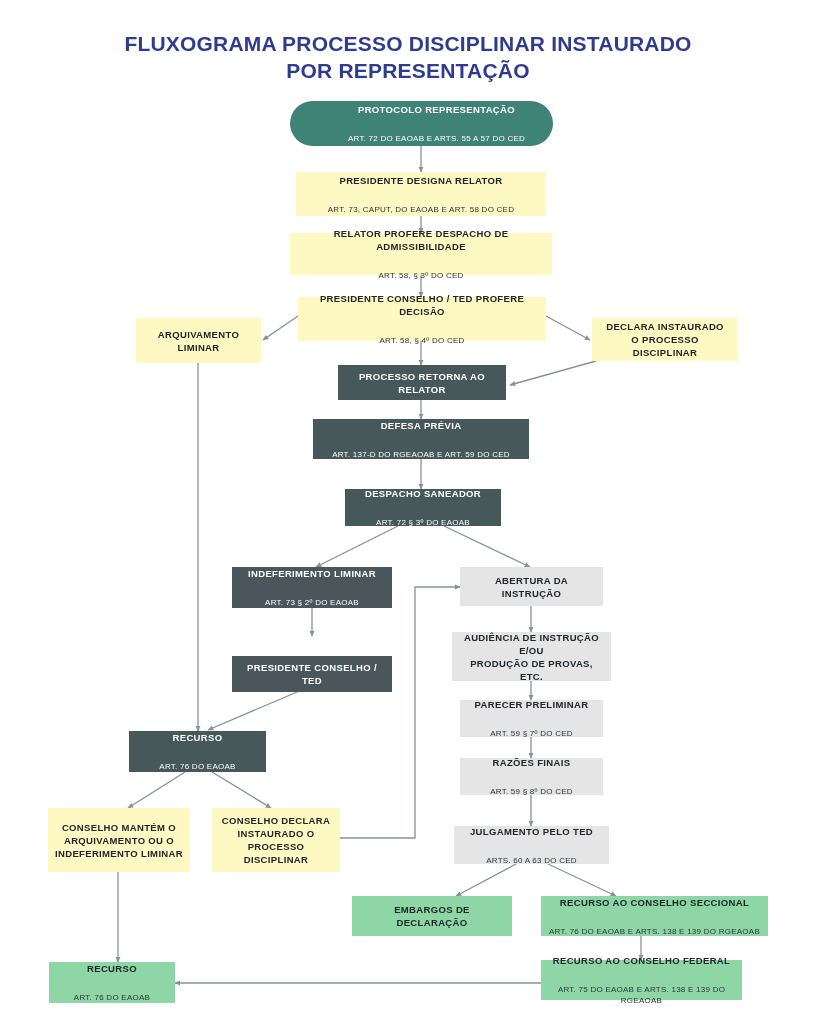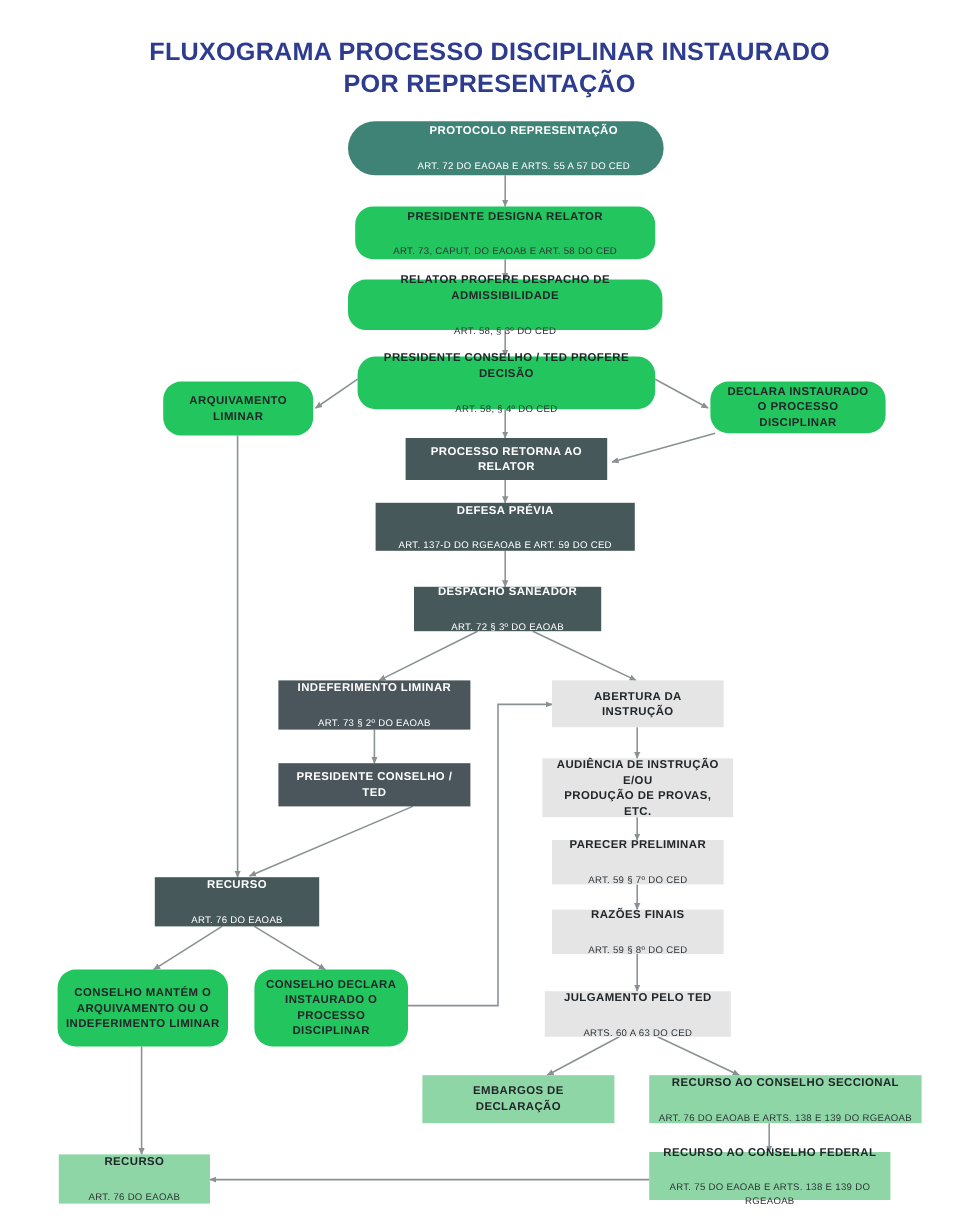--- a/index.html
+++ b/index.html
@@ -48,21 +48,21 @@
     letter-spacing:0.25px;
     line-height:11px;
     text-transform:uppercase;
     margin-top:17px;
     white-space:pre-line;
   }
 
   
   .c-teal      {background:#3f8376;}
   .c-teal      .nt,.c-teal .ns{color:#ffffff;padding-left:30px;}
-  .c-sage      {background:#22c55e;border-radius:15px;}
+  .c-sage      {background:#fef9c3;}
   .c-sage      .nt{color:#20262a;}
   .c-sage      .ns{color:#2d3438;}
   .c-slate     {background:#4a555c;}
   .c-slate     .nt,.c-slate .ns{color:#ffffff;}
   .c-slatedark {background:#47585a;}
   .c-slatedark .nt,.c-slatedark .ns{color:#ffffff;}
   .c-olive     {background:#e5e5e5;}
   .c-olive     .nt{color:#20262a;}
   .c-olive     .ns{color:#2d3438;}
   .c-mint      {background:#8ed6a5;}
@@ -185,21 +185,21 @@
   <div class="node c-slatedark" style="left:345px;top:489px;width:156px;height:37px;">
     <div class="nt">DESPACHO SANEADOR</div>
     <div class="ns">ART. 72 § 3º DO EAOAB</div>
   </div>
 
   <div class="node c-slate" style="left:232px;top:567px;width:160px;height:41px;">
     <div class="nt">INDEFERIMENTO LIMINAR</div>
     <div class="ns">ART. 73 § 2º DO EAOAB</div>
   </div>
 
-  <div class="node c-slate" style="left:232px;top:636px;width:160px;height:36px;">
+  <div class="node c-slate" style="left:232px;top:656px;width:160px;height:36px;">
     <div class="nt">PRESIDENTE CONSELHO / TED</div>
   </div>
 
   <div class="node c-olive" style="left:460px;top:567px;width:143px;height:39px;">
     <div class="nt">ABERTURA DA INSTRUÇÃO</div>
   </div>
 
   <div class="node c-olive" style="left:452px;top:632px;width:159px;height:49px;">
     <div class="nt">AUDIÊNCIA DE INSTRUÇÃO E/OU
 PRODUÇÃO DE PROVAS, ETC.</div>

